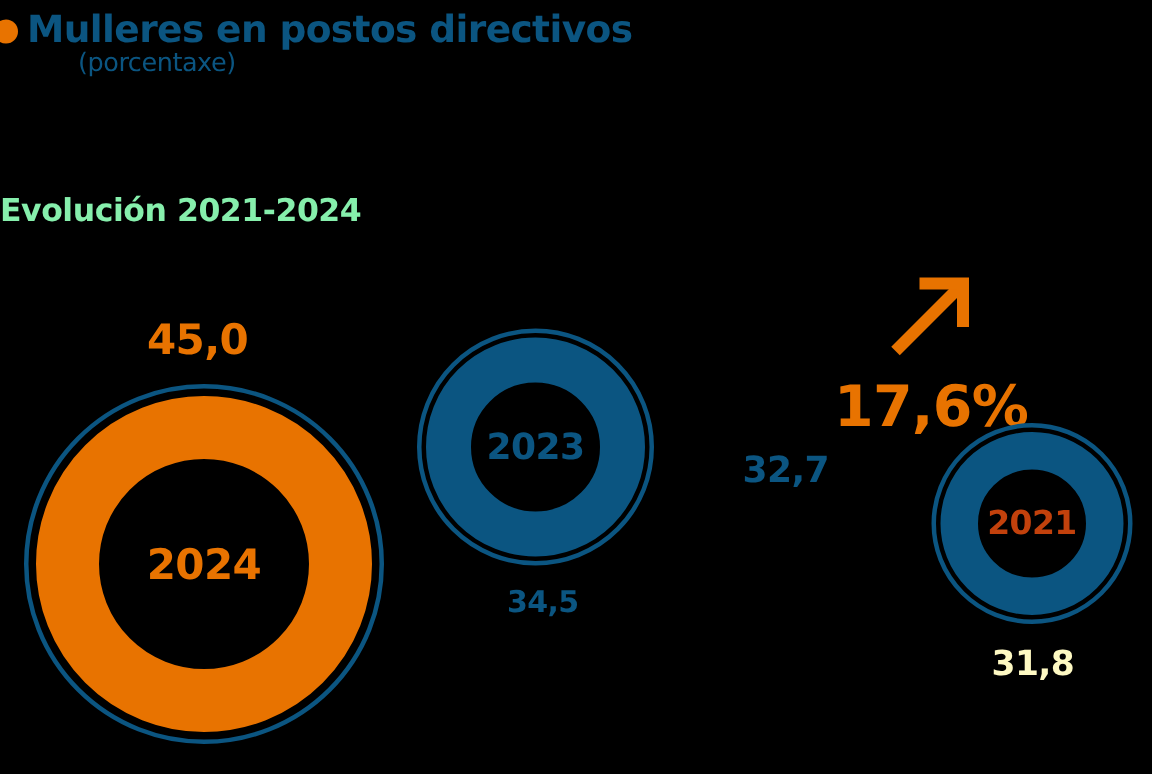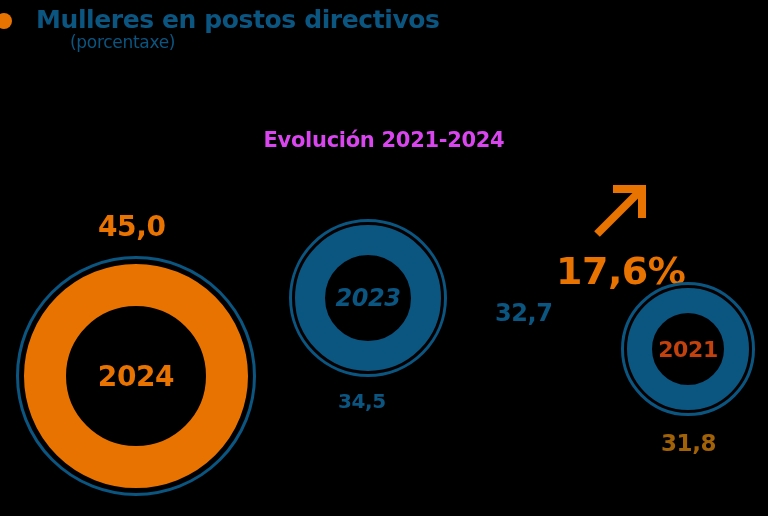--- a/index.html
+++ b/index.html
@@ -19,21 +19,21 @@
   
   .header {
     position: absolute;
     left: 0px;
     top: 6px;
     width: 740px;
   }
   .title-row {
     display: flex;
     align-items: flex-start;
-    gap: 24px;
+    gap: 6px;
   }
   .bullet {
     width: 16px;
     height: 16px;
     border-radius: 50%;
     background: #E87300;
     flex: 0 0 auto;
     margin-left: -4px;
     margin-top: 7px;
   }
@@ -59,22 +59,22 @@
     white-space: nowrap;
     margin-left: 34px;
   }
 
   
   .evolution {
     position: absolute;
     left: 0;
     top: 128px;
     width: 768px;
-    text-align: center;
-    color: #d946ef;
+    text-align: left;
+    color: #86efac;
     font-size: 21px;
     font-weight: bold;
     letter-spacing: -0.3px;
   }
 
   
   .callout {
     position: absolute;
     left: 556px;
     top: 182px;
@@ -169,29 +169,29 @@
 
 <div class="bubbles">
 
   <div class="bubble" style="left:16px; top:256px; width:240px; height:240px;">
     <div class="outline"></div>
     <div class="donut" style="left:8px; top:8px; width:224px; height:224px; border:42px solid #E87300;"></div>
     <div class="year" style="color:#E87300; font-size:28px;">2024</div>
   </div>
   <div class="value-label" style="left:98px; top:210px; color:#E87300; font-size:28px;">45,0</div>
 
-  <div class="bubble" style="left:289px; top:219px; width:158px; height:158px;font-style:italic;">
+  <div class="bubble" style="left:278px; top:219px; width:158px; height:158px;">
     <div class="outline"></div>
     <div class="donut" style="left:6px; top:6px; width:146px; height:146px; border:30px solid #0B5581;"></div>
     <div class="year" style="color:#0B5581; font-size:24px;">2023</div>
   </div>
   <div class="value-label" style="left:338px; top:389px; color:#0B5581; font-size:20px;">34,5</div>
 
   <div class="value-label" style="left:495px; top:299px; color:#0B5581; font-size:24px;">32,7</div>
 
   <div class="bubble" style="left:621px; top:282px; width:134px; height:134px;">
     <div class="outline"></div>
     <div class="donut" style="left:6px; top:6px; width:122px; height:122px; border:25px solid #0B5581;"></div>
     <div class="year" style="color:#c2410c; font-size:22px;">2021</div>
   </div>
-  <div class="value-label" style="left:661px; top:430px; color:#a16207; font-size:23px;">31,8</div>
+  <div class="value-label" style="left:661px; top:430px; color:#fef9c3; font-size:23px;">31,8</div>
 
 </div>
 
 </body></html>

